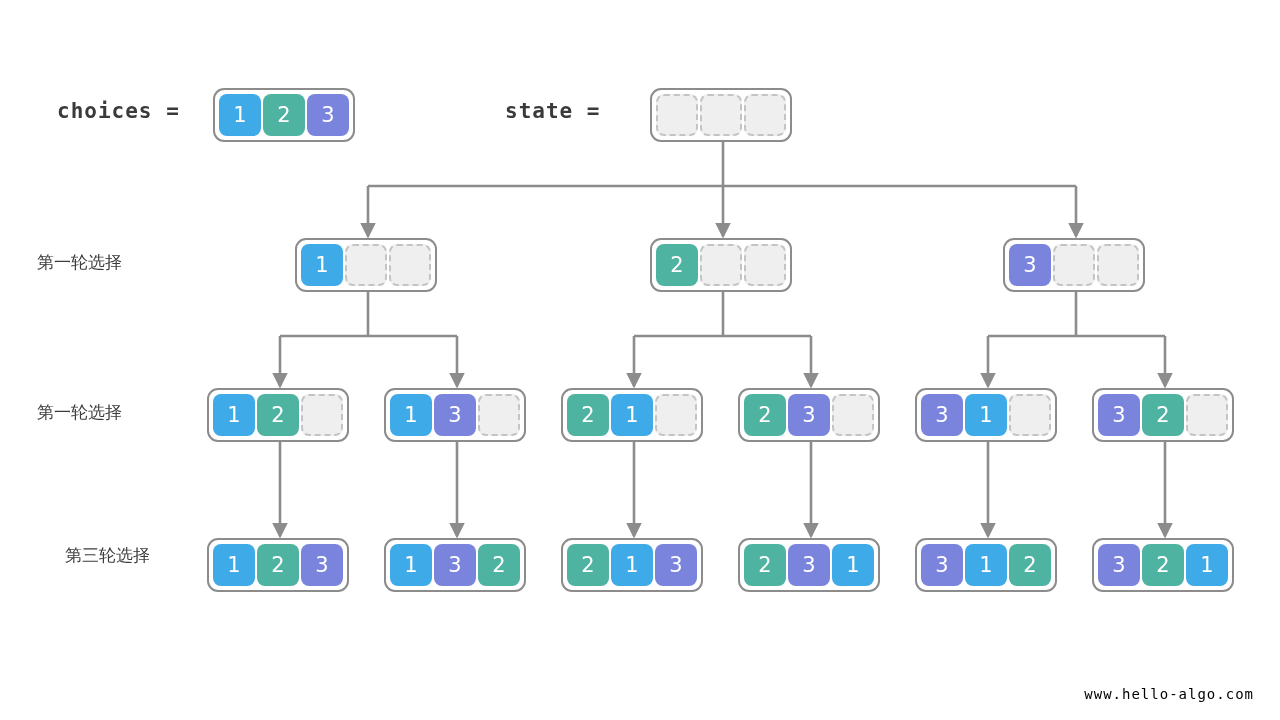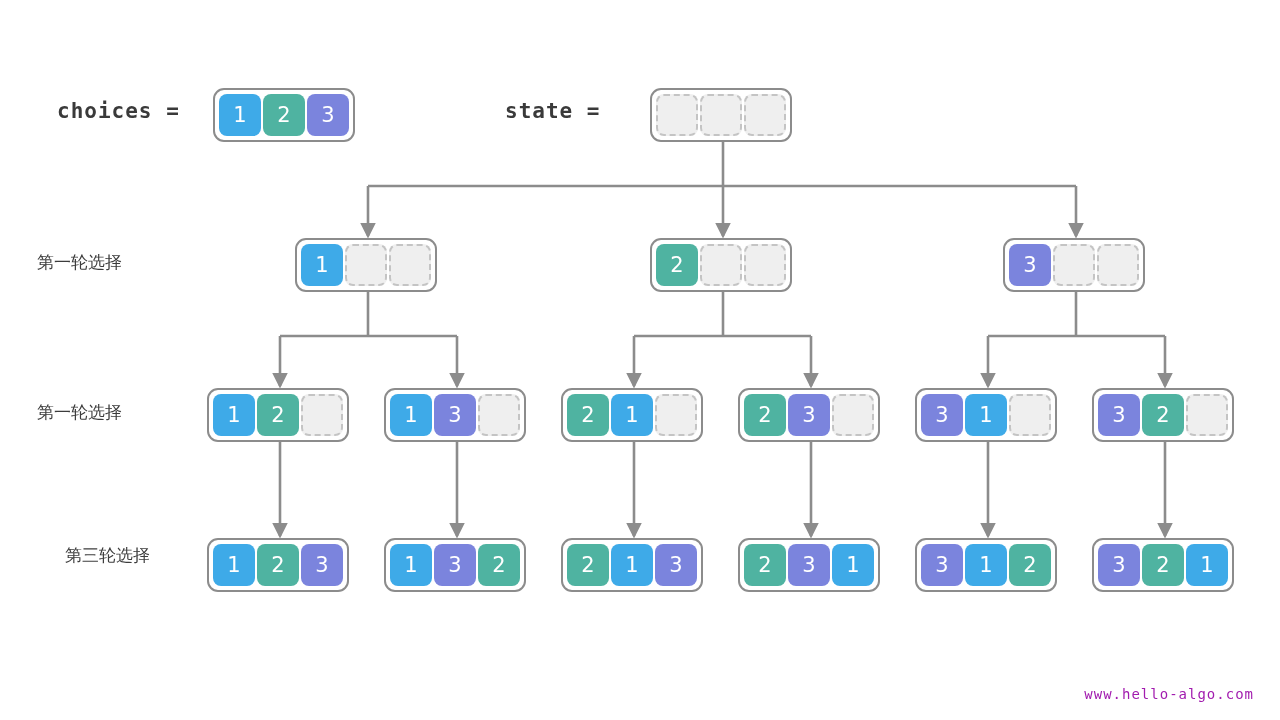--- a/index.html
+++ b/index.html
@@ -83,21 +83,21 @@
   .cell.v2 { background: #4fb3a1; }
   .cell.v3 { background: #7b84dd; }
 
   
   .watermark {
     position: absolute;
     right: 26px;
     bottom: 18px;
     font-family: "DejaVu Sans Mono", "Liberation Mono", monospace;
     font-size: 14px;
-    color: #a21caf;
+    color: #000000;
     letter-spacing: 1px;
   }
 </style>
 </head>
 <body>
 
 <div id="canvas">
   <svg id="edges" viewBox="0 0 1280 720" xmlns="http://www.w3.org/2000/svg">
     <defs>
       <marker id="arrow" viewBox="0 0 10 10" refX="8.4" refY="5" markerWidth="6" markerHeight="6" orient="auto-start-reverse">

